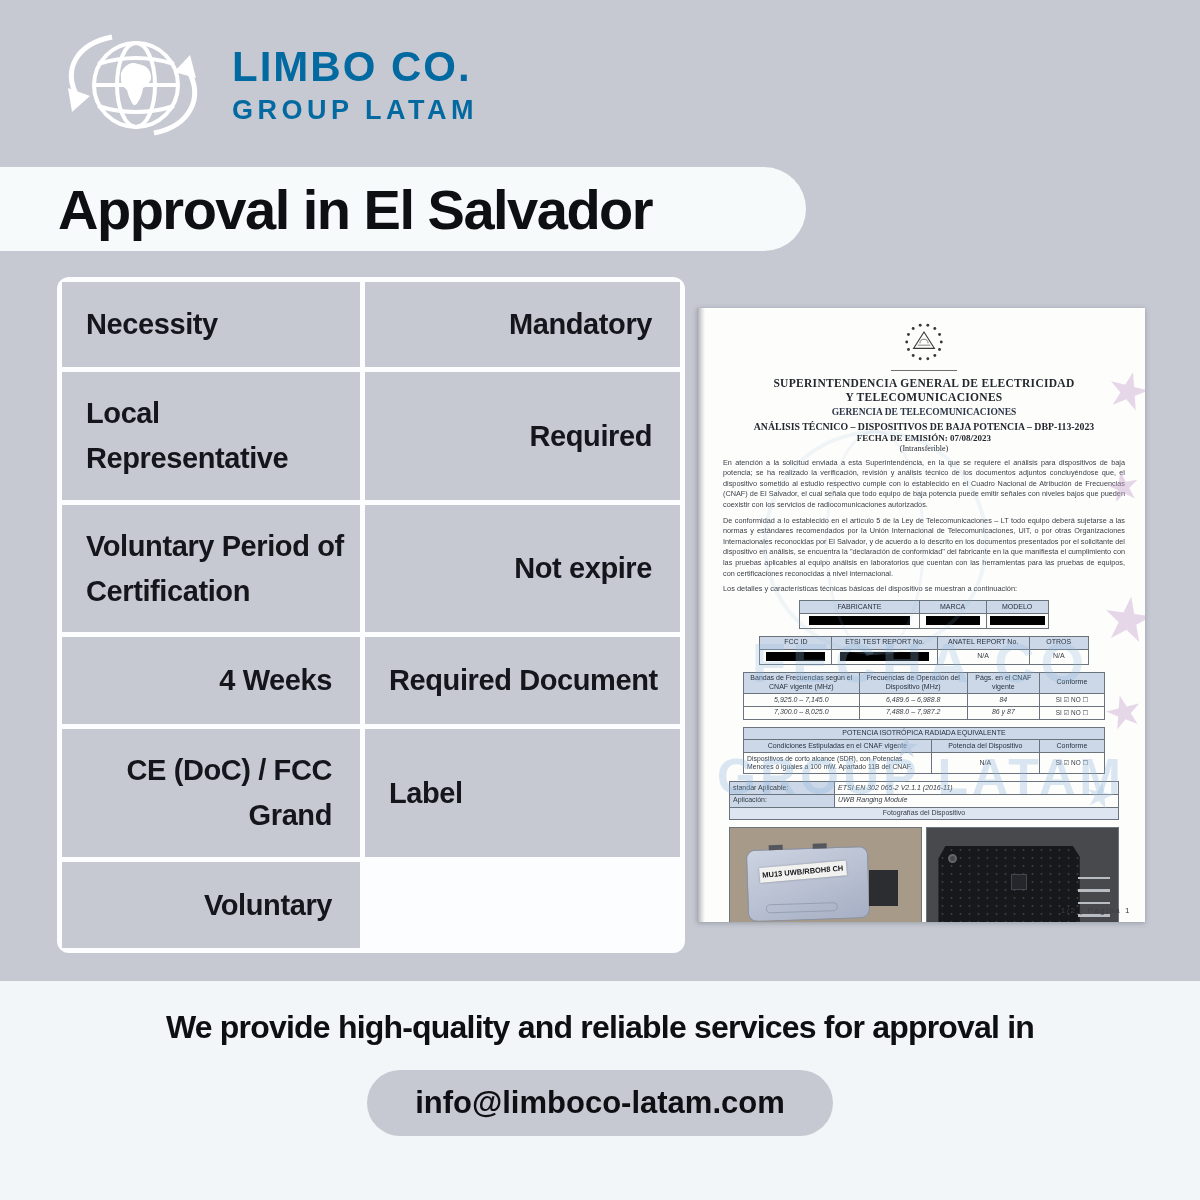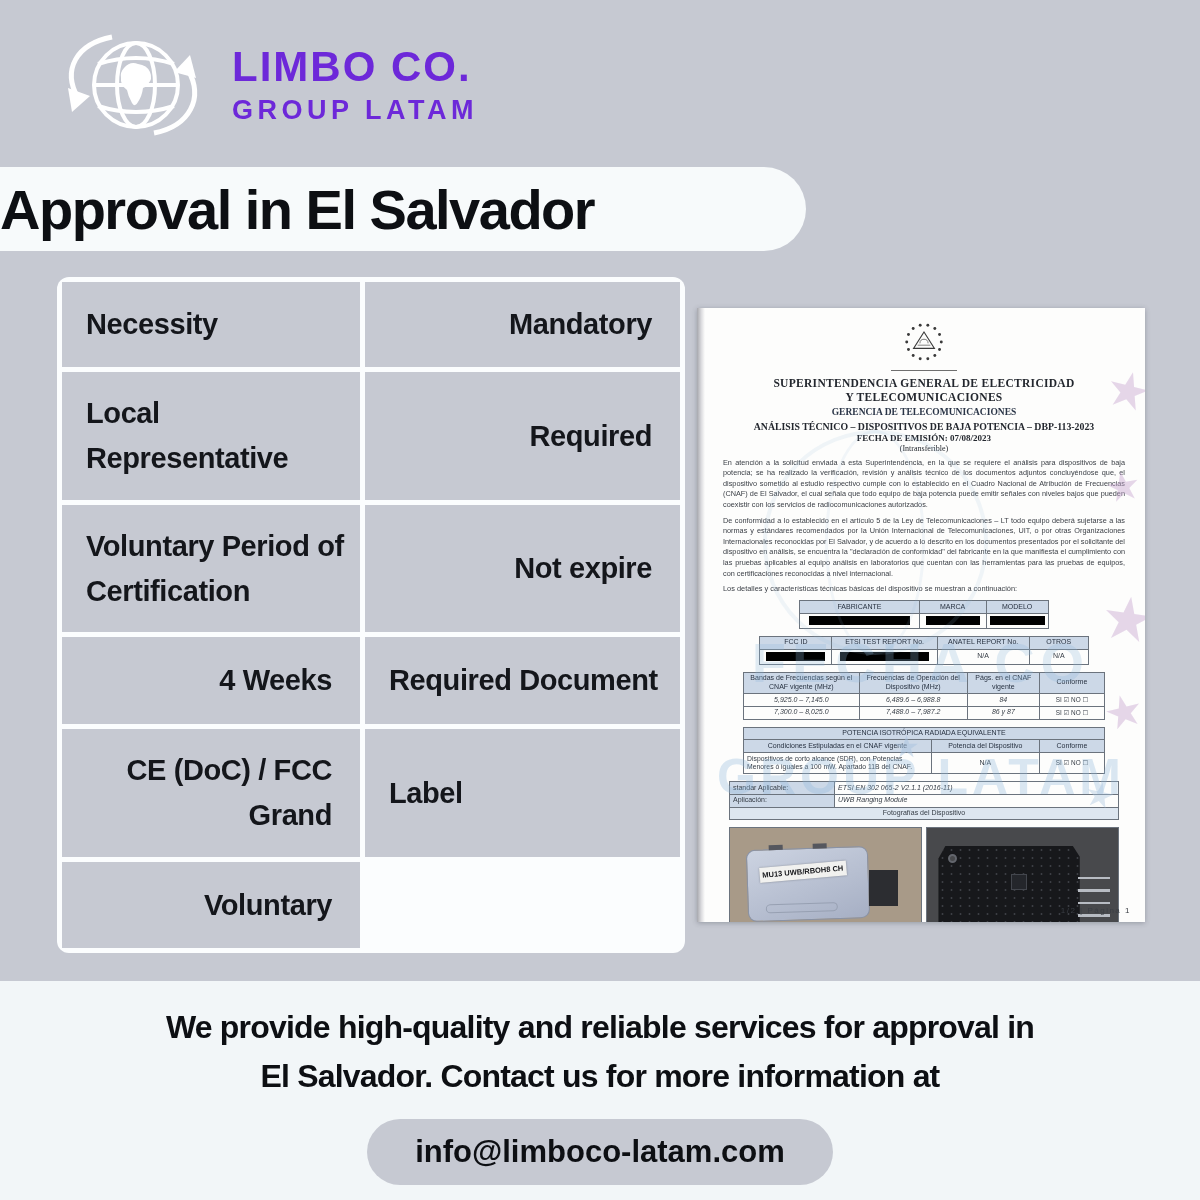--- a/index.html
+++ b/index.html
@@ -1,26 +1,26 @@
 <!DOCTYPE html>
 <html><head>
 <meta charset="utf-8">
 <style>
   * { margin:0; padding:0; box-sizing:border-box; }
   html,body { width:1200px; height:1200px; }
   body { font-family:"Liberation Sans", sans-serif; background:#c6c9d2; position:relative; overflow:hidden; }
 
   
-  .brand { position:absolute; top:26px; left:56px; display:flex; align-items:center; gap:24px; color:#6d28d9; }
+  .brand { position:absolute; top:26px; left:56px; display:flex; align-items:center; gap:24px; color:#0369a1; }
   .brand-text .brand-name { font-size:42px; font-weight:bold; letter-spacing:2px; line-height:1.1; }
   .brand-text .brand-tagline { font-size:27px; font-weight:bold; letter-spacing:4.5px; margin-top:4px; }
 
   
   .title-pill { position:absolute; left:0; top:167px; width:806px; height:84px; background:#f7fafb;
-    border-radius:0 48px 48px 0; display:flex; align-items:center; }
+    border-radius:0 48px 48px 0; display:flex; align-items:center; padding-left:58px; }
   .title-pill h1 { font-size:56px; font-weight:bold; letter-spacing:-1.5px; color:#0d0f13; }
 
   
   .info-table { position:absolute; left:57px; top:277px; width:628px; background:#fbfdfe; padding:5px;
     display:grid; grid-template-columns:298px 1fr; grid-template-rows:85px 128px 127px 87px 128px 86px; gap:5px;border-radius:12px; }
   .cell { background:#c6c9d2; display:flex; align-items:center; font-size:29px; font-weight:bold;
     color:#14161b; letter-spacing:-0.4px; line-height:1.55; }
   .cell.lbl { padding-left:24px; padding-right:10px; justify-content:flex-start; text-align:left; }
   .cell.val { padding-right:28px; padding-left:10px; justify-content:flex-end; text-align:right; }
 
@@ -305,17 +305,16 @@
   <span class="wm star" style="right:-6px; top:58px; font-size:50px; transform:rotate(14deg);">★</span>
   <span class="wm star" style="right:4px; top:158px; font-size:40px; transform:rotate(-10deg);">★</span>
   <span class="wm star" style="right:-10px; top:282px; font-size:60px; transform:rotate(8deg);">★</span>
   <span class="wm star" style="right:2px; top:382px; font-size:44px; transform:rotate(-14deg);">★</span>
   <span class="wm star star-blue" style="left:196px; top:424px; font-size:30px; opacity:.5;">★</span>
   <span class="wm star star-blue" style="right:30px; top:470px; font-size:34px; opacity:.4; transform:rotate(12deg);">★</span>
 </div>
 
 <footer class="footer">
   <div class="line line1">We provide high-quality and reliable services for approval in</div>
-  <div class="line line2">El Salvador. Contact us for more information at</div>
   <div class="email-pill">
     <span>info@limboco-latam.com</span>
   </div>
 </footer>
 
 </body></html>

